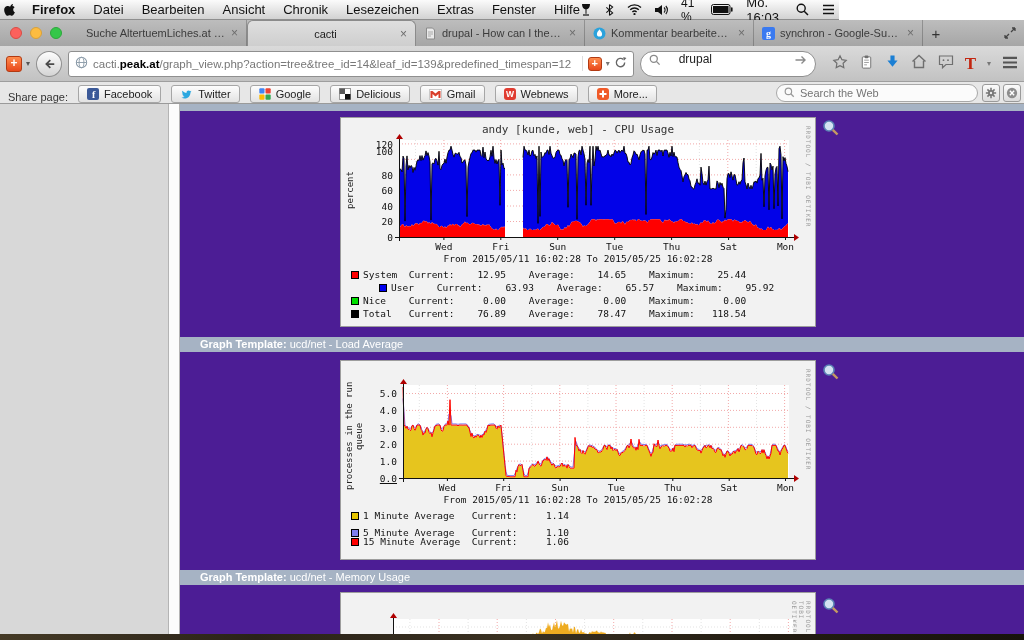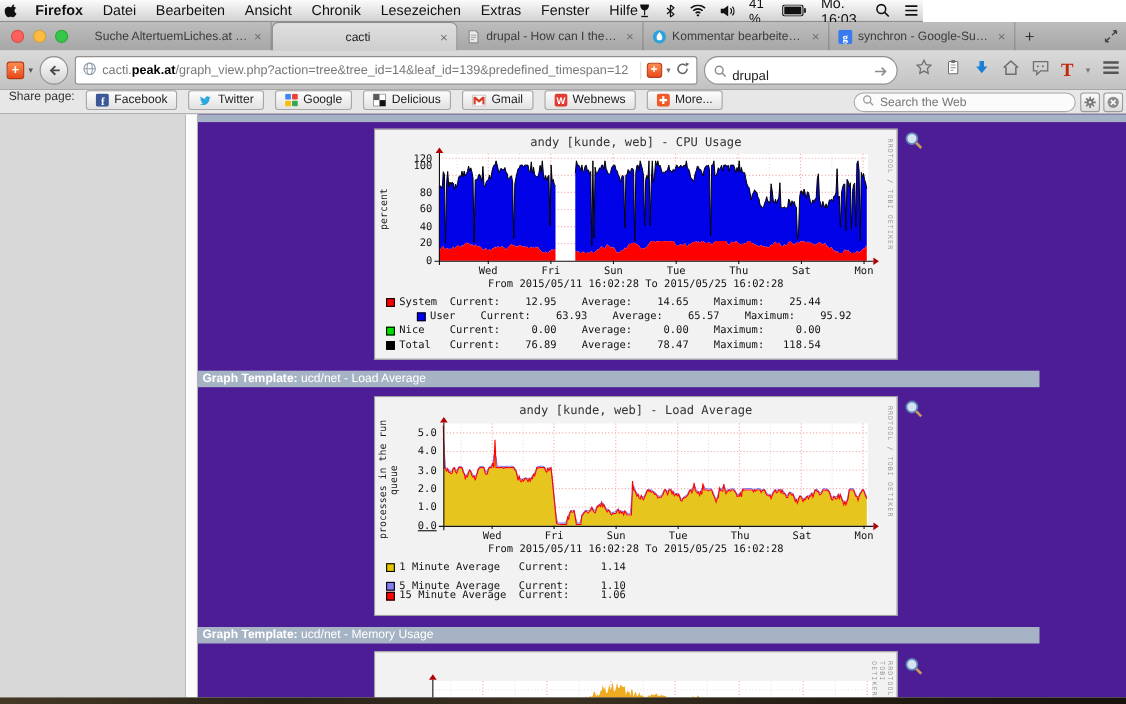--- a/index.html
+++ b/index.html
@@ -48,49 +48,49 @@
   .minicaret{font-size:8px;color:#555;margin-left:-2px}
   .navbtn{width:26px;height:26px;border-radius:50%;border:1px solid #8f8f8f;
     background:linear-gradient(#fdfdfd,#d4d4d4);display:flex;align-items:center;justify-content:center}
   .urlfield{width:566px;height:26px;background:#fff;border:1px solid #8f8f8f;border-radius:3px;
     display:flex;align-items:center;padding:0 6px;gap:5px;font-size:11.5px;white-space:nowrap;overflow:hidden}
   .urltext{flex:1;overflow:hidden;white-space:nowrap}
   .urldim{color:#777}.urldom{color:#000;font-weight:bold}
   .urlicons{display:flex;align-items:center;gap:4px;border-left:1px solid #ddd;padding-left:5px}
   .miniadd.sm{width:14px;height:14px;line-height:11px;font-size:11px}
   .searchfield{width:176px;height:26px;background:#fff;border:1px solid #8f8f8f;border-radius:13px;
-    display:flex;align-items:flex-end;padding:0 8px;gap:5px}
+    display:flex;align-items:flex-start;padding:0 8px;gap:18px}
   .searchfield input{border:none;outline:none;flex:1;font-size:12px;color:#222;background:transparent;
     font-family:"Liberation Sans",sans-serif;min-width:0}
   .navicons{display:flex;align-items:center;gap:11px;margin-left:10px}
   .t-icon{font-family:"Liberation Serif",serif;font-weight:bold;font-size:17px;color:#c3250f;line-height:17px}
   .caret{font-size:8px;color:#777}
 
   
   .sharebar{position:absolute;left:0;top:82px;width:1024px;height:22px;background:#e7e7e7;
-    border-bottom:1px solid #9a9a9a;display:flex;align-items:flex-start;padding:0 8px;gap:10px;font-size:11px;color:#333}
+    border-bottom:1px solid #9a9a9a;display:flex;align-items:flex-end;padding:0 8px;gap:10px;font-size:11px;color:#333}
   .sharebtn{height:18px;border:1px solid #a6a6a6;border-radius:3px;background:linear-gradient(#fdfdfd,#e2e2e2);
     display:flex;align-items:center;gap:5px;padding:0 8px;color:#222}
   .sharebtn svg{display:block}
   .websearch{position:absolute;right:46px;top:2px;width:202px;height:18px;border:1px solid #a8a8a8;
     border-radius:9px;background:#fbfbfb;display:flex;align-items:center;padding:0 7px;gap:5px}
   .websearch input{border:none;outline:none;background:transparent;font-size:11px;color:#888;flex:1;
     font-family:"Liberation Sans",sans-serif;min-width:0}
   .sqbtn{position:absolute;top:2px;width:18px;height:18px;border:1px solid #9a9a9a;border-radius:3px;
     background:linear-gradient(#fbfbfb,#dcdcdc);display:flex;align-items:center;justify-content:center}
   .sqbtn.gear{right:24px}.sqbtn.closebar{right:3px}
 
   
   .content{position:absolute;left:0;top:104px;width:1024px;height:530px;background:#d8d8d8}
   .gutter{position:absolute;left:168px;top:0;width:12px;height:530px;background:#fcfcfc;
     border-left:1px solid #b4b4b4;border-right:1px solid #b4b4b4}
   .main{position:absolute;left:180px;top:0;width:844px;height:530px;background:#4c1d95;overflow:hidden}
   .sliver{position:absolute;left:0;top:0;width:844px;height:7px}
-  .tplheader{position:absolute;left:0;width:765px;height:15px;font-size:11px;line-height:15px;
-    color:#fff;padding-left:4px;white-space:pre}
+  .tplheader{position:absolute;left:0;width:844px;height:15px;font-size:11px;line-height:15px;
+    color:#fff;padding-left:20px;white-space:pre}
   .tplheader b{font-weight:bold}
   .panel{position:absolute;width:476px;background:#f2f2f2;border:1px solid #9d9d9d;overflow:hidden}
   .gtitle{position:absolute;left:0;top:5px;width:100%;text-align:center;
     font:11px "DejaVu Sans Mono",monospace;color:#333}
   .wm{position:absolute;right:3px;top:8px;writing-mode:vertical-rl;
     font:6px "DejaVu Sans Mono",monospace;letter-spacing:1px;color:#999}
   .ylab{position:absolute;writing-mode:vertical-rl;transform:rotate(180deg);
     font:9px "DejaVu Sans Mono",monospace;color:#222;text-align:center}
   .ytick{position:absolute;text-align:right;font:9.5px "DejaVu Sans Mono",monospace;color:#111}
   .xtick{position:absolute;width:32px;text-align:center;font:9.5px "DejaVu Sans Mono",monospace;color:#111}
@@ -467,21 +467,20 @@
       <div class="magnifier" style="left:642px;top:15px">
         <svg width="17" height="17" viewBox="0 0 17 17">
             <circle cx="7" cy="7" r="5" fill="#d4e2f2" stroke="#5b83b5" stroke-width="1.6"></circle>
             <line x1="10.8" y1="10.8" x2="15.5" y2="15.5" stroke="#c59a62" stroke-width="2.4"></line>
           </svg>
       </div>
 
       <div class="tplheader" id="load-header" style="top: 233px; background: rgb(166, 179, 196);"><b>Graph Template:</b><span> ucd/net - Load Average</span></div>
 
       <div class="panel" id="load-panel" style="left:160px;top:256px;height:200px">
-        <div class="gtitle">andy [kunde, web] - Load Average</div>
         <div class="wm">RRDTOOL / TOBI OETIKER</div>
         <div class="ylab" style="left:3px;top:10px;height:130px">processes in the run queue</div>
         <svg class="plotsvg" id="load-svg" style="left:52px;top:16px" width="408" height="111">
             <rect x="10" y="8" width="386" height="93" fill="#fff"></rect>
             <line x1="26.3" y1="8" x2="26.3" y2="101" stroke="#e3e3e3" stroke-dasharray="1,2"></line>
             <line x1="54.4" y1="8" x2="54.4" y2="101" stroke="#f2a9a9" stroke-dasharray="1,2"></line>
             <line x1="82.5" y1="8" x2="82.5" y2="101" stroke="#e3e3e3" stroke-dasharray="1,2"></line>
             <line x1="110.6" y1="8" x2="110.6" y2="101" stroke="#f2a9a9" stroke-dasharray="1,2"></line>
             <line x1="138.7" y1="8" x2="138.7" y2="101" stroke="#e3e3e3" stroke-dasharray="1,2"></line>
             <line x1="166.8" y1="8" x2="166.8" y2="101" stroke="#f2a9a9" stroke-dasharray="1,2"></line>

